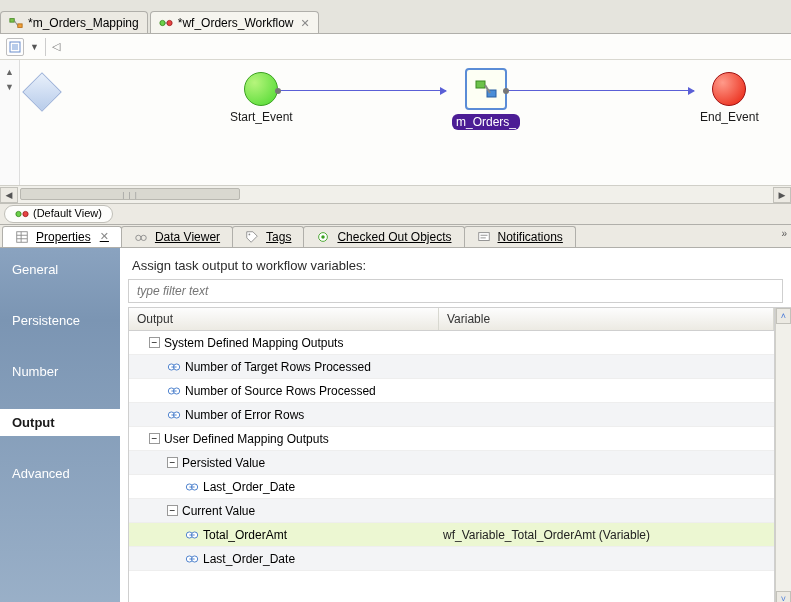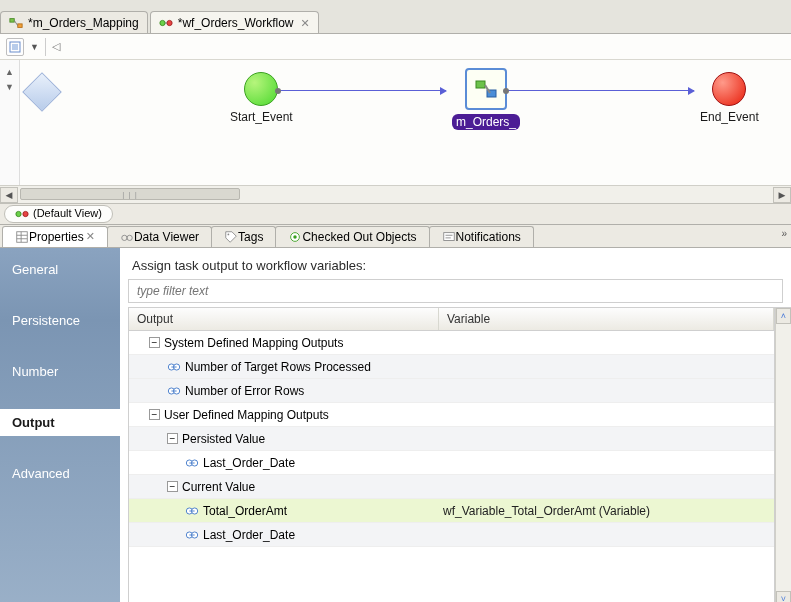--- a/index.html
+++ b/index.html
@@ -34,21 +34,21 @@
 .hscroll { height:18px; background:#f1f0ea; border-top:1px solid #d0cfc8; position:relative; }
 .hscroll-lbtn,.hscroll-rbtn { position:absolute; width:18px; height:16px; top:1px; background:#eceae3; border:1px solid #c2c1ba; display:flex; align-items:center; justify-content:center; font-size:9px; color:#555; }
 .hscroll-lbtn{left:0;} .hscroll-rbtn{right:0;}
 .hscroll-thumb { position:absolute; left:20px; top:2px; height:12px; width:220px; background:#d9d8d0; border:1px solid #b8b7b0; border-radius:2px; display:flex; align-items:center; justify-content:center; }
 .hscroll-thumb span{letter-spacing:1px; color:#999; font-size:8px;}
 
 .view-tab-row { height:20px; display:flex; align-items:center; gap:4px; padding-left:4px; background:#eceae3; }
 .view-chip { background:#fdfdfb; border:1px solid #c0bfb8; border-radius:9px; padding:1px 10px; display:flex; align-items:flex-start; gap:4px; font-size:11px; }
 
 .panel-tabs { height:24px; display:flex; align-items:flex-end; background:#eceae3; border-bottom:1px solid #b0afaa; border-top:1px solid #b0afaa; padding-left:2px; gap:0; }
-.ptab { display:flex; align-items:flex-start; gap:0; padding:3px 12px; background:#eceae3; border:1px solid #b0afaa; border-bottom:none; border-top-left-radius:3px; border-top-right-radius:3px; margin-right:-1px; position:relative; cursor:pointer; }
+.ptab { display:flex; align-items:flex-start; gap:7px; padding:3px 12px; background:#eceae3; border:1px solid #b0afaa; border-bottom:none; border-top-left-radius:3px; border-top-right-radius:3px; margin-right:-1px; position:relative; cursor:pointer;text-decoration:underline; }
 .ptab.active { background:#ffffff; z-index:2; box-shadow: 0 -1px 0 #ffffff inset; }
 .ptab .tab-close{font-size:11px;color:#888;}
 
 .props-body { display:flex; height:360px; background:#ffffff; }
 .props-side { width:120px; background: linear-gradient(to bottom, #8aa3c0, #7b95b3 20%, #9ab0c8); display:flex; flex-direction:column; padding:8px 0;gap:24px; }
 .side-item { padding:6px 12px; color:#ffffff; font-size:13px; cursor:pointer; }
 .side-item.active { background:#ffffff; color:#1a1a1a; font-weight:600; border-radius:0; }
 
 .props-main { flex:1; background:#fff; display:flex; flex-direction:column; }
 .props-title { padding:10px 12px 6px 12px; font-size:13px; color:#2b2b2b; }
@@ -253,20 +253,32 @@
                 <span class="indent" style="width:28px"></span>
                 <svg class="var-icon" viewBox="0 0 16 16">
                   <circle cx="5" cy="8" r="3.5" fill="#fff" stroke="#3a74c7"></circle>
                   <circle cx="11" cy="8" r="3.5" fill="#fff" stroke="#3a74c7"></circle>
                   <path d="M5 8 L11 8" stroke="#3a74c7"></path>
                 </svg>
                 <span>Number of Target Rows Processed</span>
               </div>
               <div class="cell-var"></div>
             </div>
+            <div class="row">
+              <div class="cell-out">
+                <span class="indent" style="width:28px"></span>
+                <svg class="var-icon" viewBox="0 0 16 16">
+                  <circle cx="5" cy="8" r="3.5" fill="#fff" stroke="#3a74c7"></circle>
+                  <circle cx="11" cy="8" r="3.5" fill="#fff" stroke="#3a74c7"></circle>
+                  <path d="M5 8 L11 8" stroke="#3a74c7"></path>
+                </svg>
+                <span>Number of Source Rows Processed</span>
+              </div>
+              <div class="cell-var"></div>
+            </div>
             <div class="row alt">
               <div class="cell-out">
                 <span class="indent" style="width:28px"></span>
                 <svg class="var-icon" viewBox="0 0 16 16">
                   <circle cx="5" cy="8" r="3.5" fill="#fff" stroke="#3a74c7"></circle>
                   <circle cx="11" cy="8" r="3.5" fill="#fff" stroke="#3a74c7"></circle>
                   <path d="M5 8 L11 8" stroke="#3a74c7"></path>
                 </svg>
                 <span>Number of Error Rows</span>
               </div>

